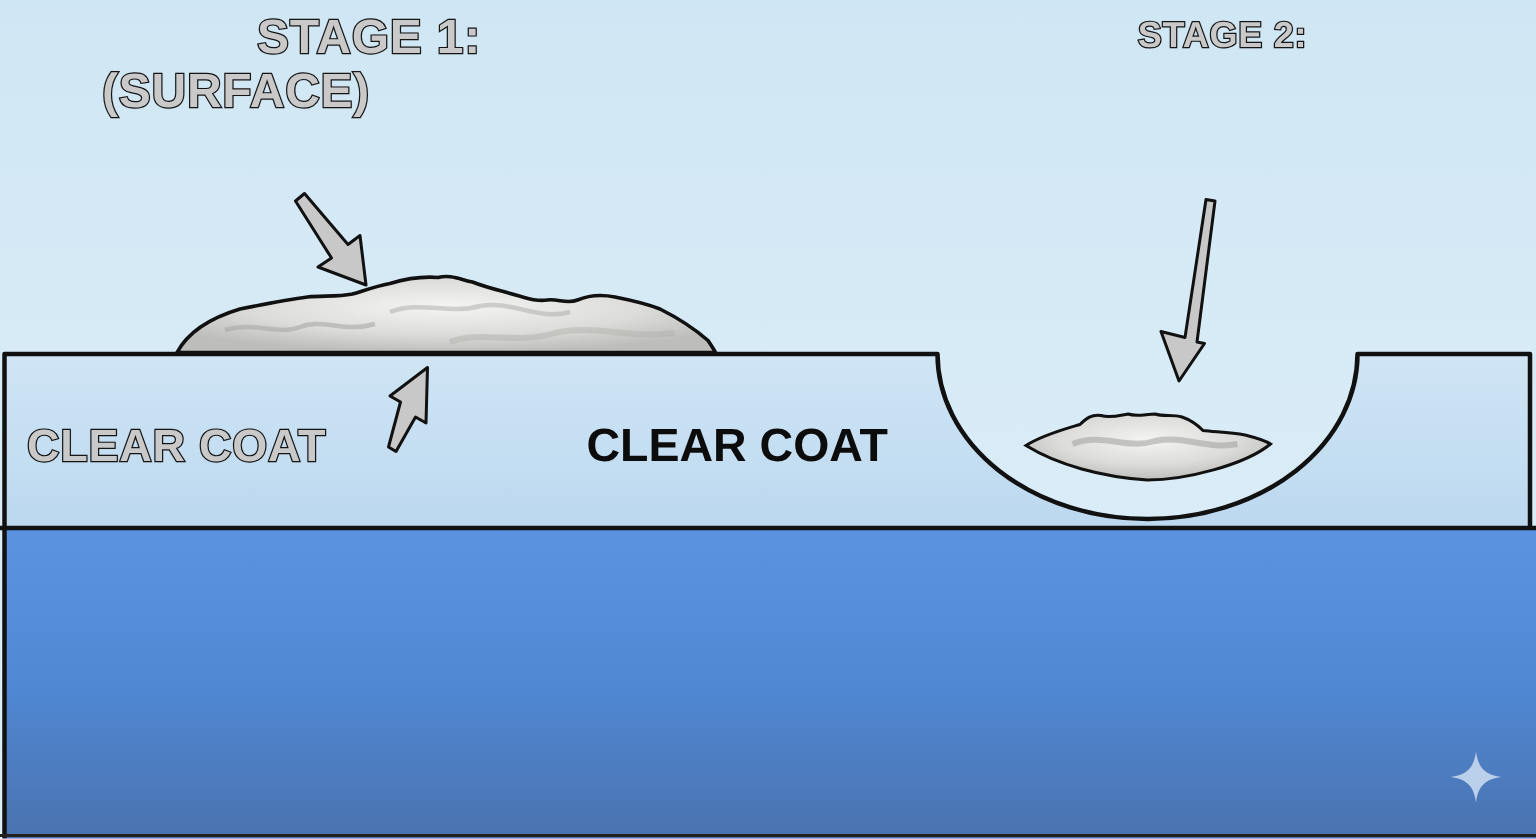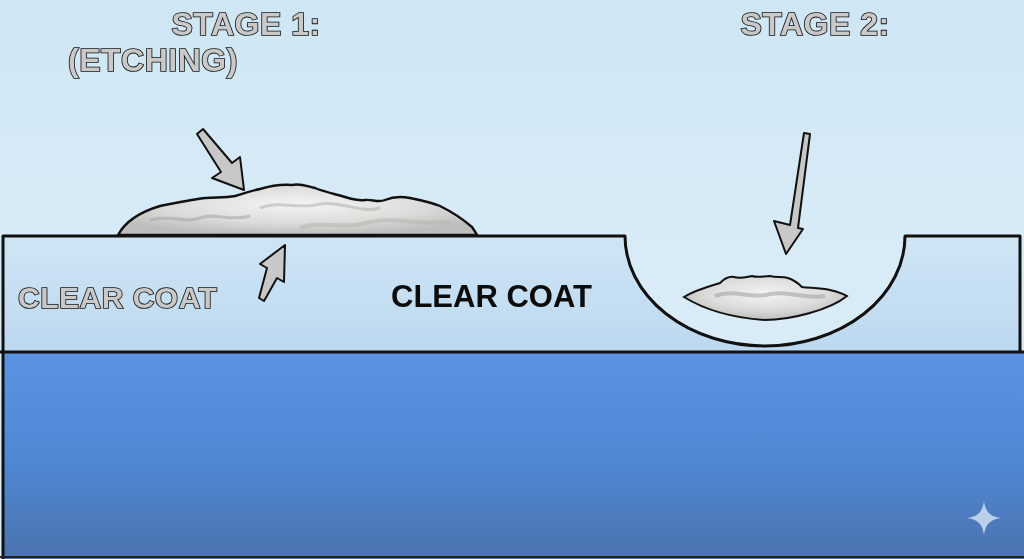--- a/index.html
+++ b/index.html
@@ -14,21 +14,21 @@
     position: absolute; font-weight: 700; color: #c9c9c9;
     -webkit-text-stroke: 1.6px #1a1a1a; paint-order: stroke fill;
     text-shadow: 0 0 1px #000; letter-spacing: 0.5px; line-height: 1;
     white-space: nowrap;
   }
   .solid-label {
     position: absolute; font-weight: 700; color: #0c0c0c; line-height: 1; white-space: nowrap;
   }
   .stage1 { left: 66px; top: 6px; font-size: 32px; text-align: center; width: 330px; }
   .stage1 div, .stage2 div { line-height: 36px; }
-  .stage2 { left: 640px; top: 6px; font-size: 32px; text-align: center; width: 340px; }
+  .stage2 { left: 640px; top: 6px; font-size: 24px; text-align: center; width: 340px; }
   .clear-left { left: 18px; top: 283px; font-size: 30px; }
   .clear-center { left: 391px; top: 281px; font-size: 31px; }
   .base-coat { left: 324px; top: 418px; font-size: 32px; }
   .sparkle { position: absolute; left: 966px; top: 500px; width: 36px; height: 36px; }
 </style>
 </head>
 <body>
 
 <div class="stage">
 
@@ -82,21 +82,21 @@
       <path d="M259,298 L264,301 L277,278 L284,282 L285,245 L260,264 L267,268 Z" fill="#c8c8c8" stroke="#111" stroke-width="2" stroke-linejoin="round"></path>
     </g>
 
     <g>
       <path d="M804,133 L810,134 L798,228 L803,229 L786,254 L774,221 L790,225 Z" fill="#c8c8c8" stroke="#111" stroke-width="2" stroke-linejoin="round"></path>
     </g>
   </svg>
 
   <div class="outline-label stage1">
     <div style="padding-left:30px">STAGE 1:</div>
-    <div style="text-align:left;padding-left:2px">(ETCHING)</div>
+    <div style="text-align:left;padding-left:2px">(SURFACE)</div>
   </div>
 
   <div class="outline-label stage2">
     <div style="padding-left:10px">STAGE 2:</div>
   </div>
 
   <div class="outline-label clear-left">CLEAR COAT</div>
 
   <div class="solid-label clear-center">CLEAR COAT</div>
 

